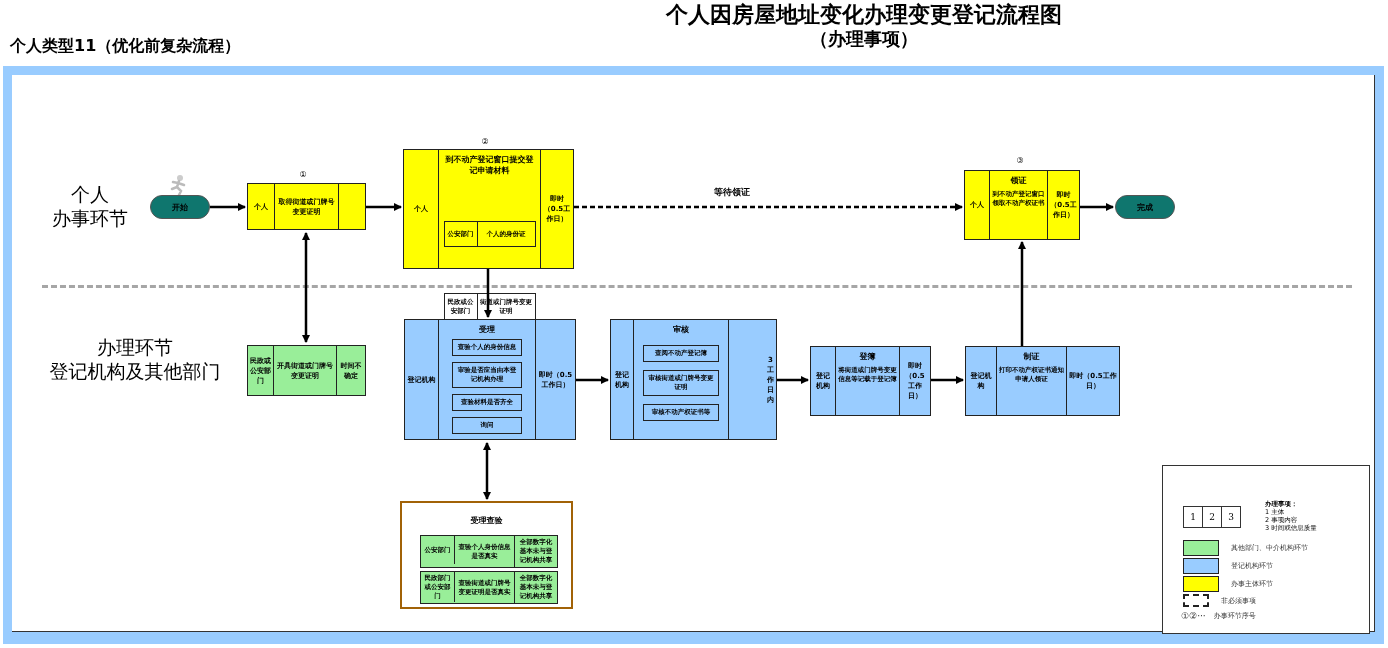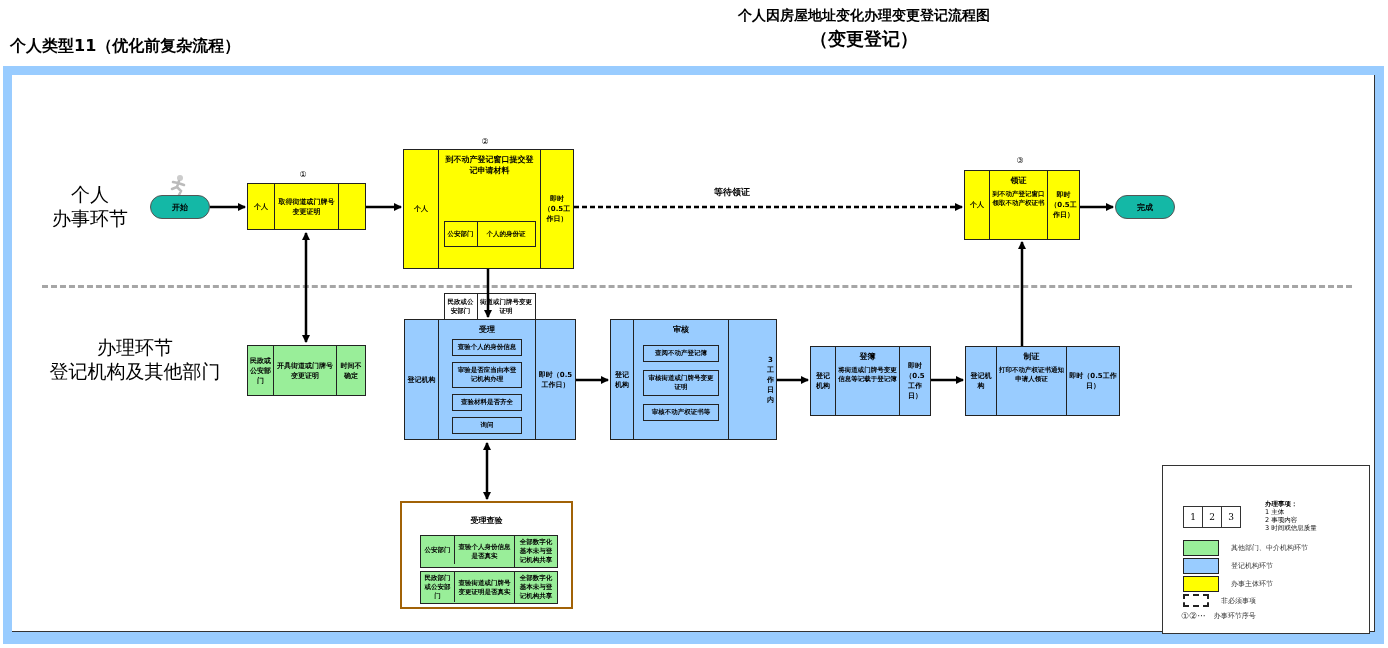--- a/index.html
+++ b/index.html
@@ -1,26 +1,26 @@
 <!DOCTYPE html>
 <html><head>
 <meta charset="utf-8">
 <style>
   html, body { margin: 0; padding: 0; background: #ffffff; }
   body { width: 1388px; height: 648px; position: relative; overflow: hidden;
          font-family: "DejaVu Sans", "Liberation Sans", sans-serif; color: #000; }
   .abs { position: absolute; box-sizing: border-box; }
-  .title-main { left: 0; width: 1388px; top: 4px; text-align: center; font-size: 14px; font-weight: bold; line-height: 22px; padding-left: 340px; }
+  .title-main { left: 0; width: 1388px; top: 4px; text-align: center; font-size: 22px; font-weight: bold; line-height: 22px; padding-left: 340px; }
   .title-sub  { left: 0; width: 1388px; top: 28px; text-align: center; font-size: 18px; font-weight: bold; line-height: 22px; padding-left: 340px; }
   .type-label { left: 10px; top: 36px; font-size: 16px; font-weight: bold; }
   .frame-outer { left: 3px; top: 66px; width: 1381px; height: 578px; background: #99ccff; }
   .frame-inner { left: 12px; top: 75px; width: 1363px; height: 557px; background: #ffffff; border-right: 1px solid #333; border-bottom: 1px solid #333; }
   .lane-label { text-align: center; font-size: 19px; line-height: 24px; font-family: "DejaVu Serif", "Liberation Serif", serif; }
   .divider { left: 42px; top: 285px; width: 1310px; height: 0; border-top: 3px dashed #a6a6a6; }
-  .terminal { border: 1px solid #555; border-radius: 14px; background: #14b8a6; font-size: 8px; font-weight: bold; display: flex; align-items: center; justify-content: center; }
+  .terminal { border: 1px solid #555; border-radius: 14px; background: #0f766e; font-size: 8px; font-weight: bold; display: flex; align-items: center; justify-content: center; }
   .box { border: 1.5px solid #222; display: flex; }
   .box .cell { border-right: 1.5px solid #222; display: flex; align-items: center; justify-content: center; text-align: center; font-size: 7px; font-weight: bold; line-height: 10px; padding: 0 2px; box-sizing: border-box; }
   .box .cell:last-child { border-right: none; }
   .yellow { background: #ffff00; }
   .blue { background: #99ccff; }
   .green { background: #99ee99; }
   .col-mid { flex-direction: column; justify-content: flex-start !important; padding-top: 4px !important; }
   .mid-title { font-size: 8px; font-weight: bold; line-height: 11px; margin-bottom: 4px; text-align: center; }
   .inner-row { display: flex; border: 1.5px solid #222; margin: 2px 0; }
   .inner-row .ic { border-right: 1.5px solid #222; display: flex; align-items: center; justify-content: center; text-align: center; font-size: 6.5px; font-weight: bold; line-height: 9px; padding: 2px; box-sizing: border-box; }
@@ -32,21 +32,21 @@
   .legend { border: 1px solid #333; background: #fff; }
   .legend-head { height: 26px; border-bottom: 1px solid #333; display: flex; align-items: center; justify-content: center; font-size: 11px; letter-spacing: 18px; font-family: "DejaVu Serif", serif; }
   .leg-row { display: flex; align-items: center; font-size: 7px; color: #333; }
   .swatch { width: 34px; height: 14px; border: 1px solid #222; margin-right: 12px; }
   svg.overlay { position: absolute; left: 0; top: 0; }
 </style>
 </head>
 <body>
 
 <div class="abs title-main">个人因房屋地址变化办理变更登记流程图</div>
-<div class="abs title-sub">（变更登记）</div>
+<div class="abs title-sub">（办理事项）</div>
 <div class="abs type-label">个人类型11（优化前复杂流程）</div>
 
 <div class="abs frame-outer"></div>
 <div class="abs frame-inner"></div>
 
 <div class="abs lane-label" style="left:30px;top:182px;width:120px;">
   <div>个人</div>
   <div>办事环节</div>
 </div>
 <div class="abs lane-label" style="left:30px;top:335px;width:210px;">

